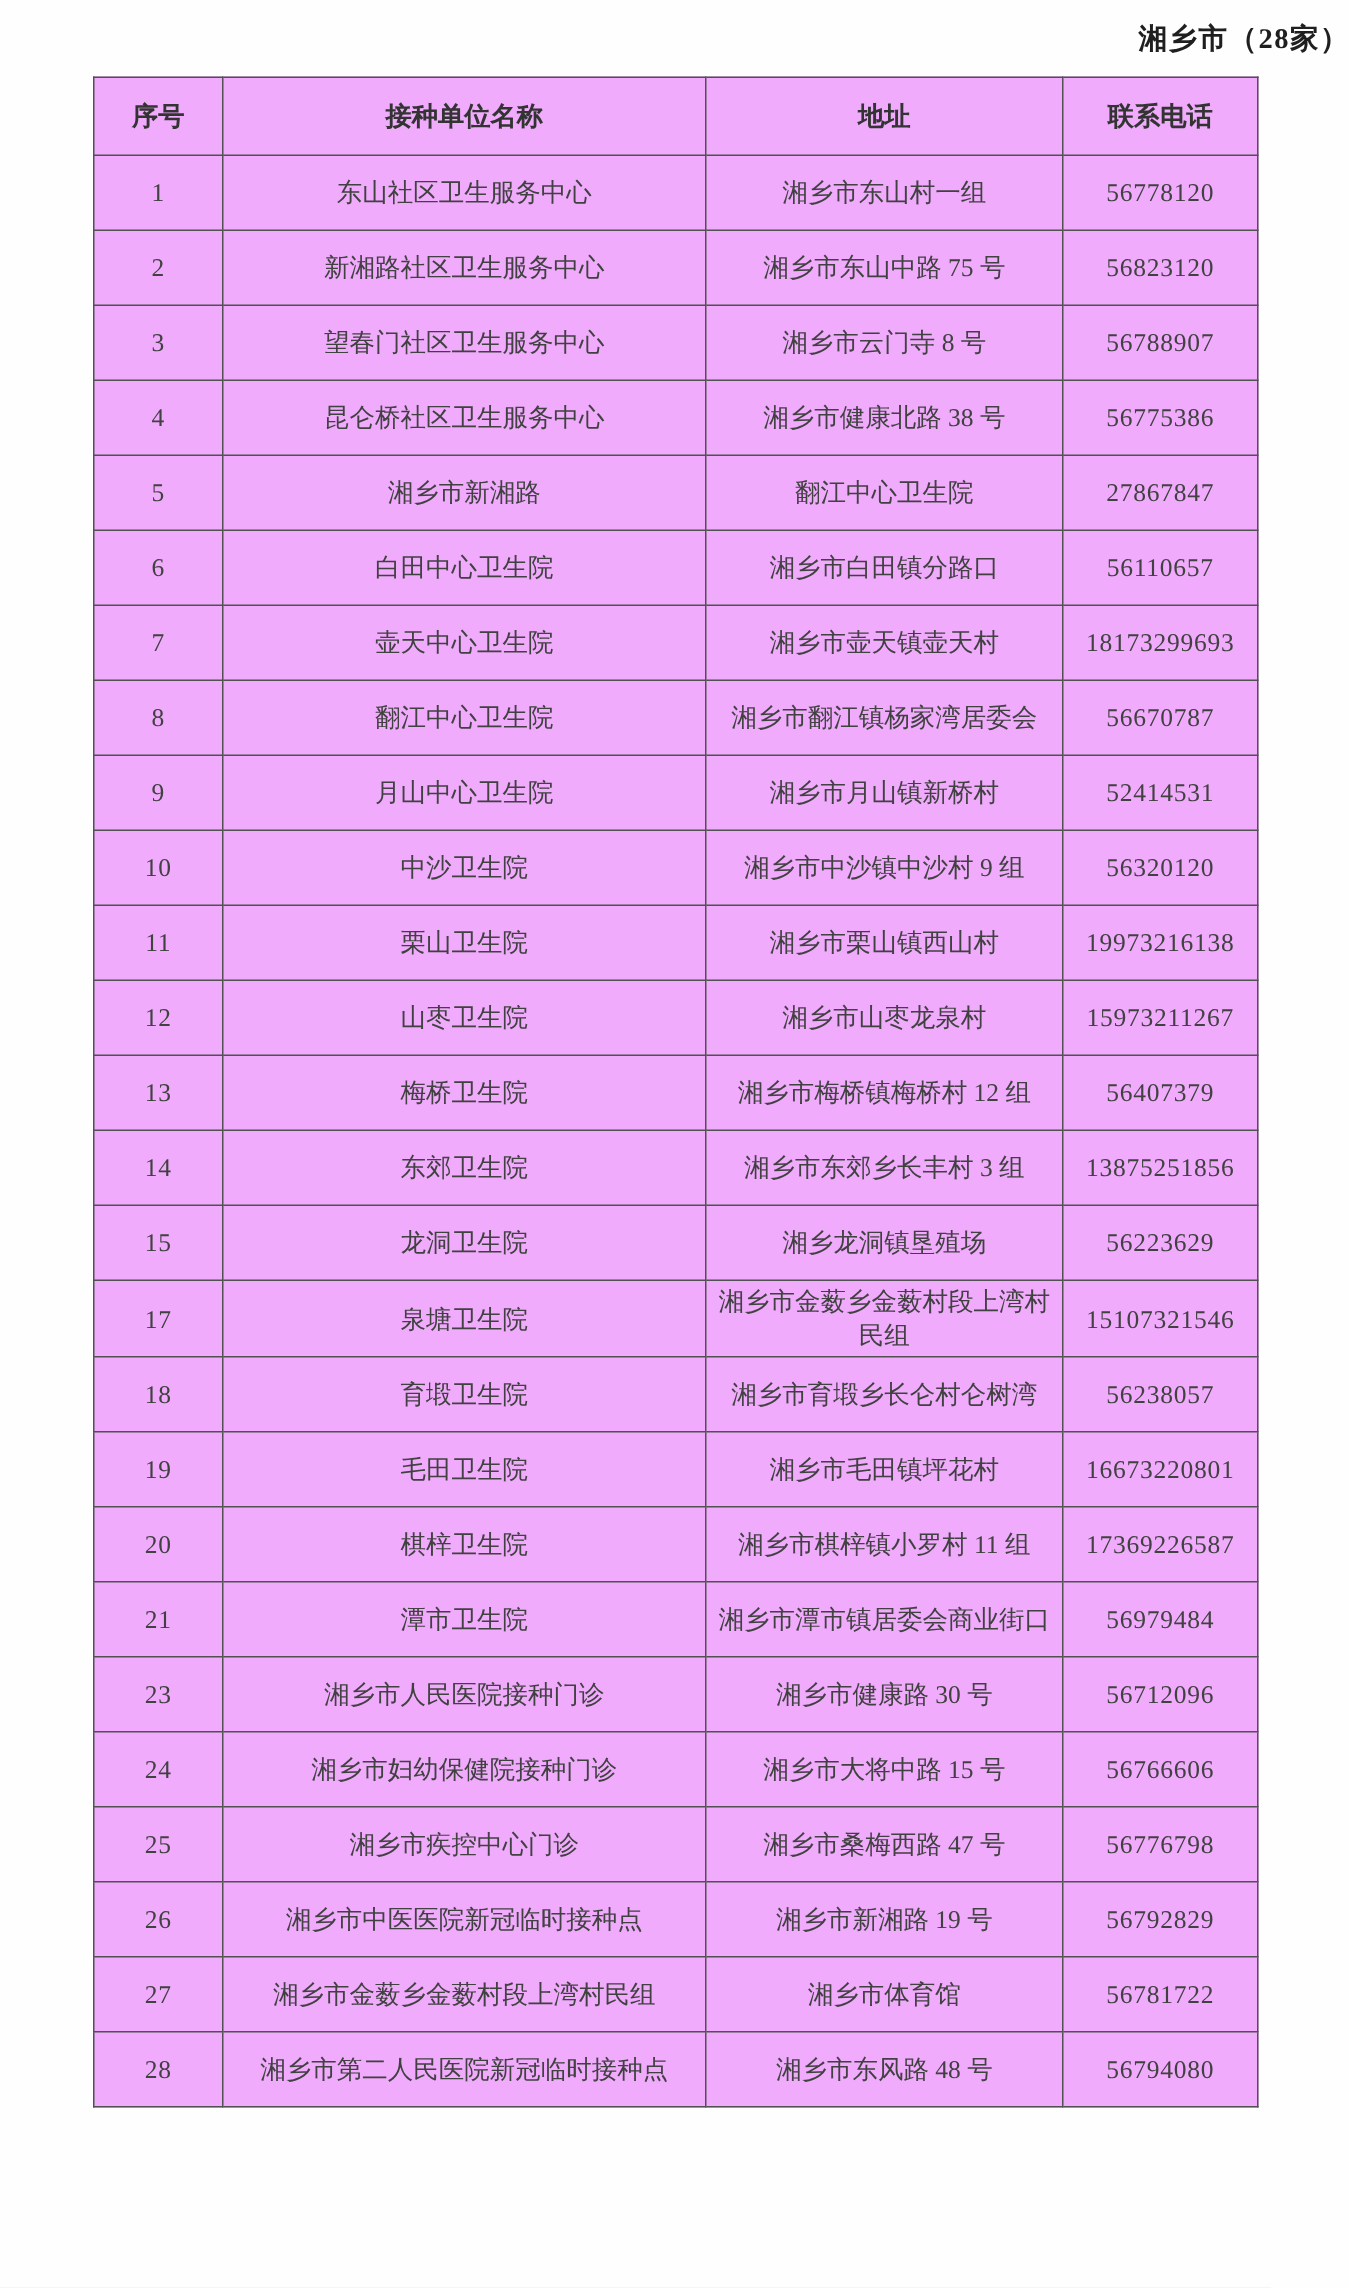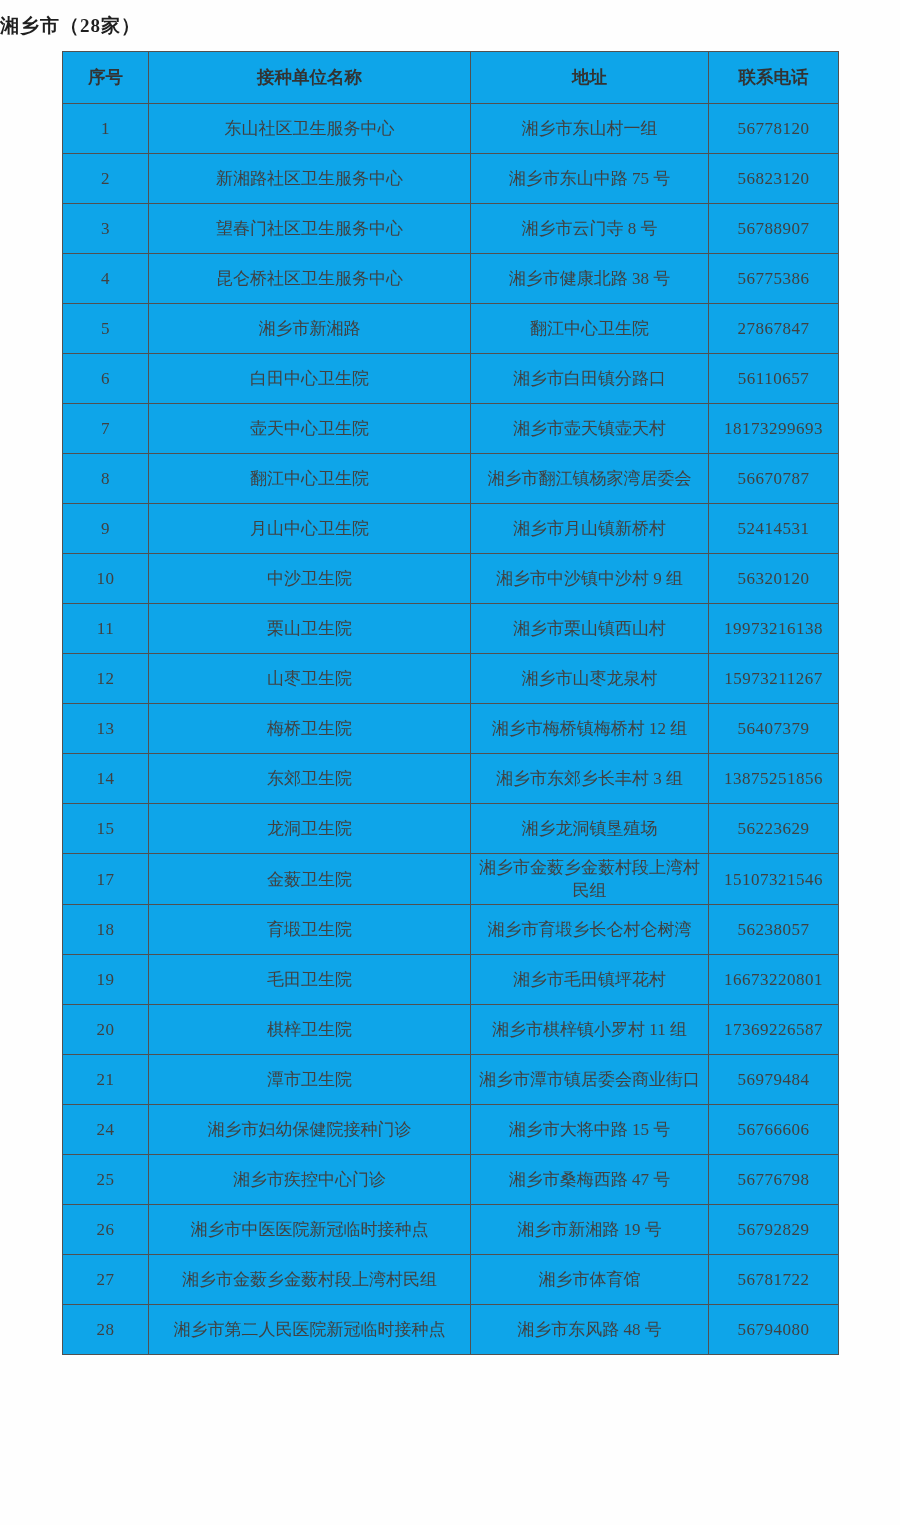--- a/index.html
+++ b/index.html
@@ -12,33 +12,33 @@
     font-family: "Liberation Serif", "DejaVu Serif", serif;
   }
   .page {
     width: 900px;
     height: 1525px;
     background: #fefefe;
     position: relative;
   }
   .title {
     padding-top: 13px;
-    text-align: left;
+    text-align: right;
     font-size: 19px;
     font-weight: bold;
     color: #1f1f1f;
     letter-spacing: 1px;
     margin-bottom: 9px;
   }
   table.sites {
     border-collapse: collapse;
     table-layout: fixed;
     margin-left: 62px;
     width: 776px;
-    background: #0ea5e9;
+    background: #f0abfc;
     margin-top: 12px;
   }
   col.c-no    { width: 86px;  }
   col.c-name  { width: 322px; }
   col.c-addr  { width: 238px; }
   col.c-phone { width: 130px; }
   th, td {
     border: 1.5px solid #515151;
     text-align: center;
     vertical-align: middle;
@@ -186,21 +186,21 @@
   <tr>
     <td class="cell-no">15</td>
     <td class="cell-name">龙洞卫生院</td>
     <td class="cell-addr">湘乡龙洞镇垦殖场</td>
     <td class="cell-phone">56223629</td>
   </tr>
 
 
   <tr>
     <td class="cell-no">17</td>
-    <td class="cell-name">金薮卫生院</td>
+    <td class="cell-name">泉塘卫生院</td>
     <td class="cell-addr">湘乡市金薮乡金薮村段上湾村民组</td>
     <td class="cell-phone">15107321546</td>
   </tr>
 
   <tr>
     <td class="cell-no">18</td>
     <td class="cell-name">育塅卫生院</td>
     <td class="cell-addr">湘乡市育塅乡长仑村仑树湾</td>
     <td class="cell-phone">56238057</td>
   </tr>
@@ -220,20 +220,26 @@
   </tr>
 
   <tr>
     <td class="cell-no">21</td>
     <td class="cell-name">潭市卫生院</td>
     <td class="cell-addr">湘乡市潭市镇居委会商业街口</td>
     <td class="cell-phone">56979484</td>
   </tr>
 
 
+  <tr>
+    <td class="cell-no">23</td>
+    <td class="cell-name">湘乡市人民医院接种门诊</td>
+    <td class="cell-addr">湘乡市健康路 30 号</td>
+    <td class="cell-phone">56712096</td>
+  </tr>
 
   <tr>
     <td class="cell-no">24</td>
     <td class="cell-name">湘乡市妇幼保健院接种门诊</td>
     <td class="cell-addr">湘乡市大将中路 15 号</td>
     <td class="cell-phone">56766606</td>
   </tr>
 
   <tr>
     <td class="cell-no">25</td>

